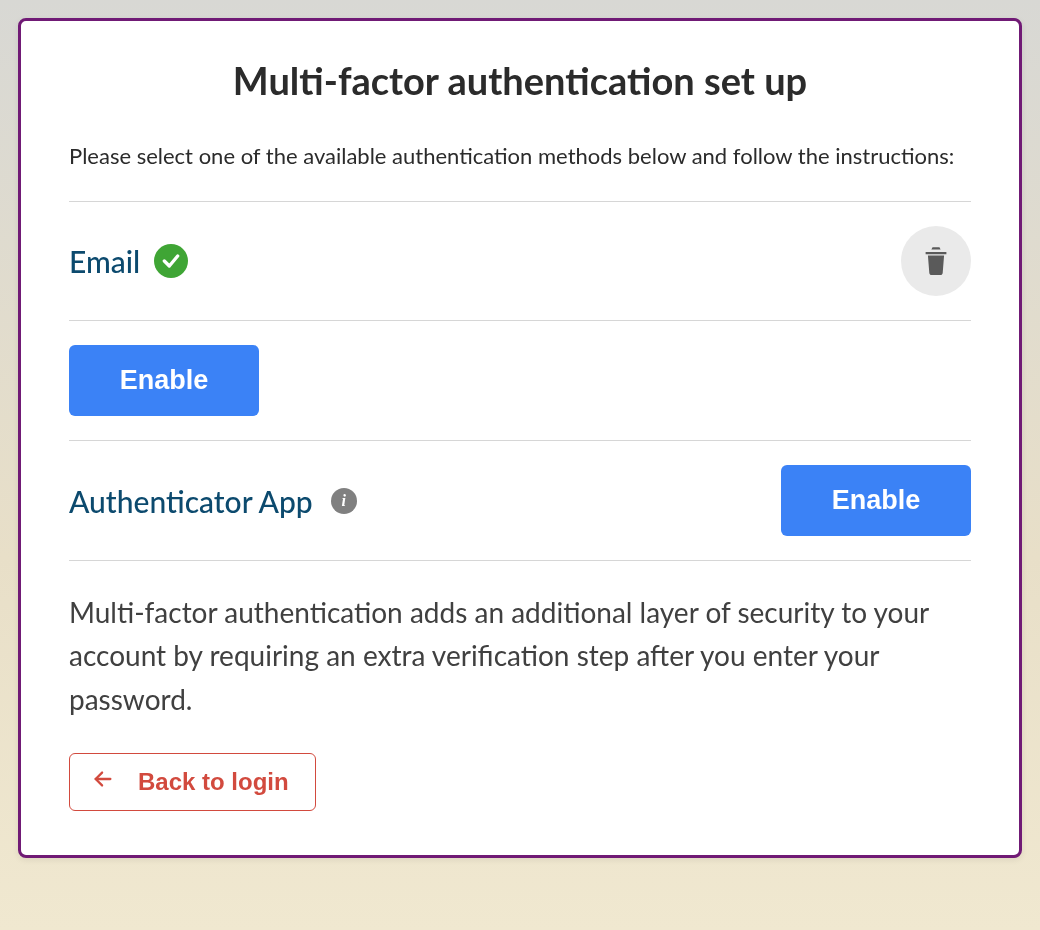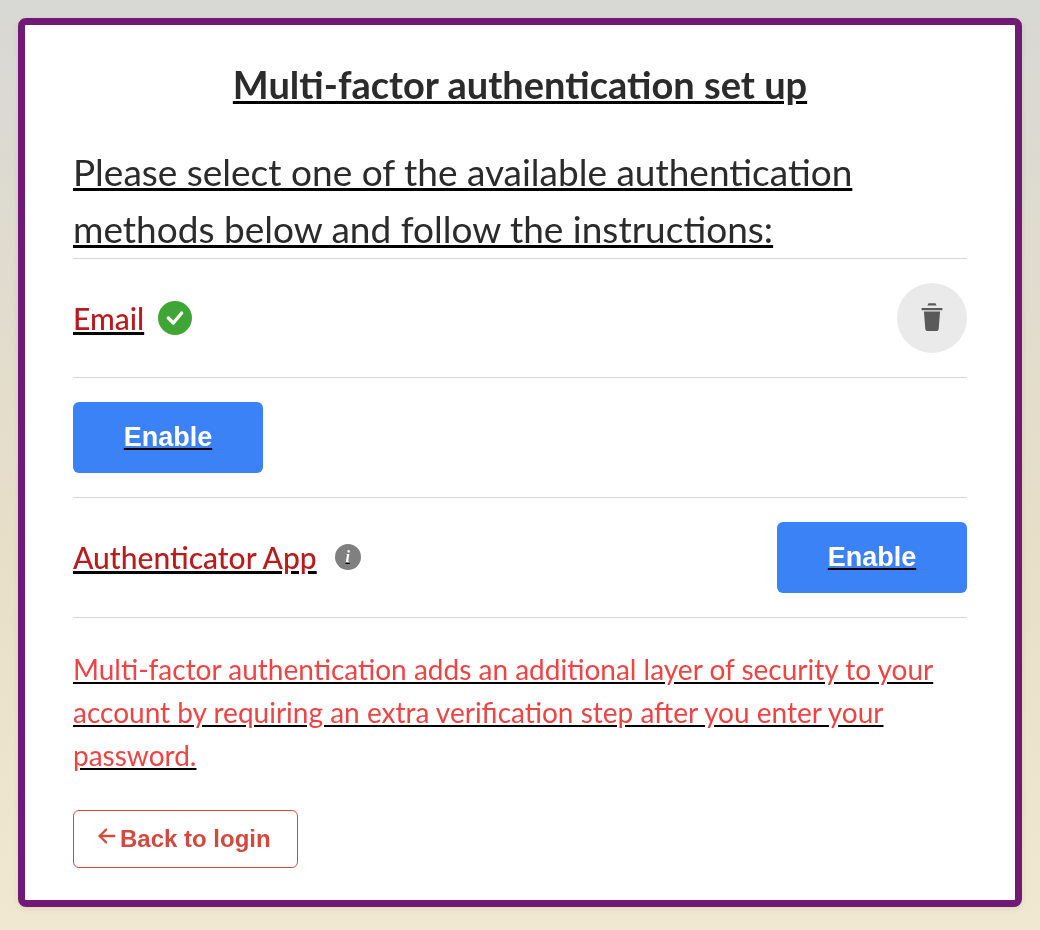--- a/index.html
+++ b/index.html
@@ -9,59 +9,59 @@
     }
     body {
       font-family: -apple-system, BlinkMacSystemFont, "Segoe UI", "Lato", "Helvetica Neue", Arial, sans-serif;
       background: linear-gradient(to bottom, #d8d8d4 0%, #e8dfc8 60%, #f0e8d0 100%);
       width: 1040px;
       height: 930px;
       padding: 18px;
     }
     .card {
       background: #ffffff;
-      border: 7px solid #701a75;
+      border: 3px solid #701a75;
       border-radius: 8px;
       box-shadow: 0 2px 6px rgba(0,0,0,0.08);
       width: 100%;
-      padding: 36px 48px 32px 48px;
-      text-decoration: underline;
+      padding: 36px 48px 44px 48px;
     }
     .title {
       font-size: 38px;
       font-weight: 700;
       color: #2b2b2b;
       text-align: center;
       margin-bottom: 36px;
     }
     .instructions {
-      font-size: 37px;
+      font-size: 22px;
       color: #2b2b2b;
       line-height: 1.55;
+      margin-bottom: 28px;
     }
     .method-list {
       border-top: 1px solid #d6d6d6;
     }
     .method-row {
       display: flex;
       align-items: center;
       justify-content: space-between;
       border-bottom: 1px solid #d6d6d6;
       padding: 24px 0;
       min-height: 100px;
     }
     .method-label-wrap {
       display: flex;
       align-items: center;
       gap: 14px;
     }
     .method-label {
       font-size: 30px;
       font-weight: 500;
-      color: #b91c1c;
+      color: #0c4a6e;
     }
     .check-circle {
       width: 34px;
       height: 34px;
       border-radius: 50%;
       background: #3fa535;
       display: flex;
       align-items: center;
       justify-content: center;
       flex-shrink: 0;
@@ -108,29 +108,29 @@
       border: none;
       border-radius: 6px;
       font-size: 27px;
       font-weight: 600;
       padding: 20px 44px;
       cursor: pointer;
       min-width: 190px;
     }
     .description {
       font-size: 28px;
-      color: #ef4444;
+      color: #404040;
       line-height: 1.55;
       margin-top: 30px;
       margin-bottom: 32px;
     }
     .back-button {
       display: inline-flex;
       align-items: center;
-      gap: 2px;
+      gap: 24px;
       background: #ffffff;
       border: 1.5px solid #d24a3e;
       color: #d24a3e;
       border-radius: 6px;
       padding: 14px 26px 14px 22px;
       font-size: 24px;
       font-weight: 600;
       cursor: pointer;
     }
     .back-button svg {

